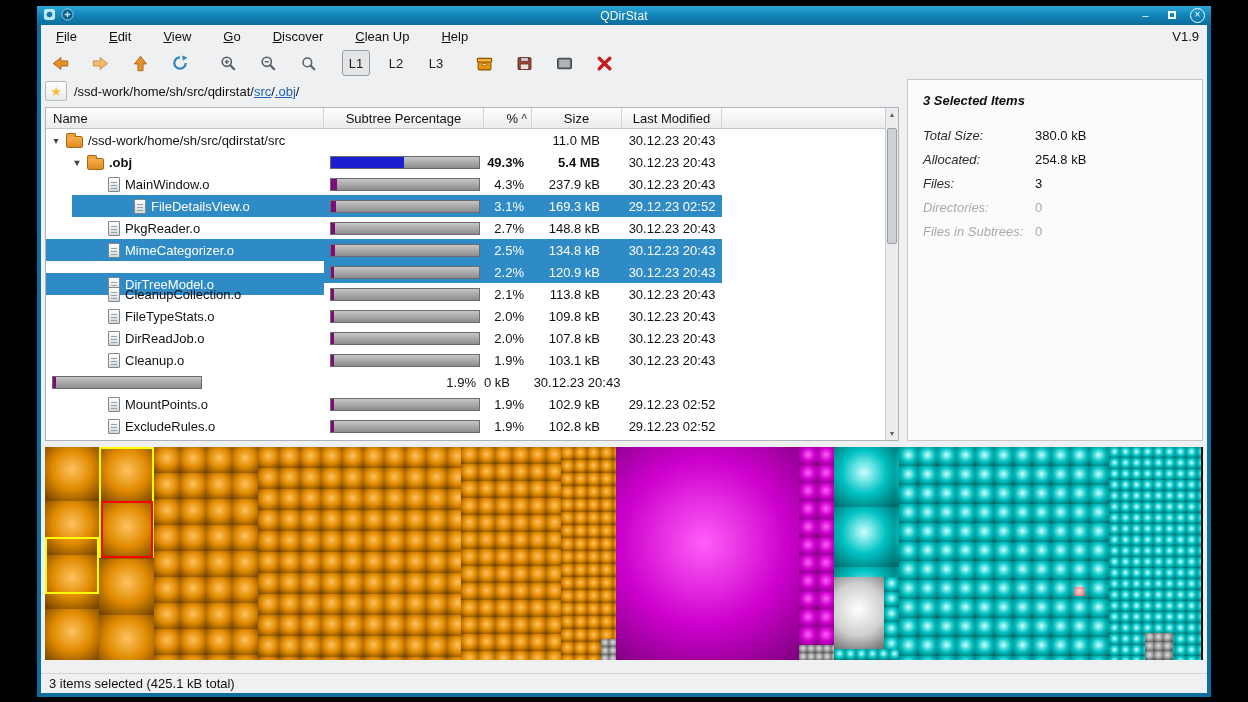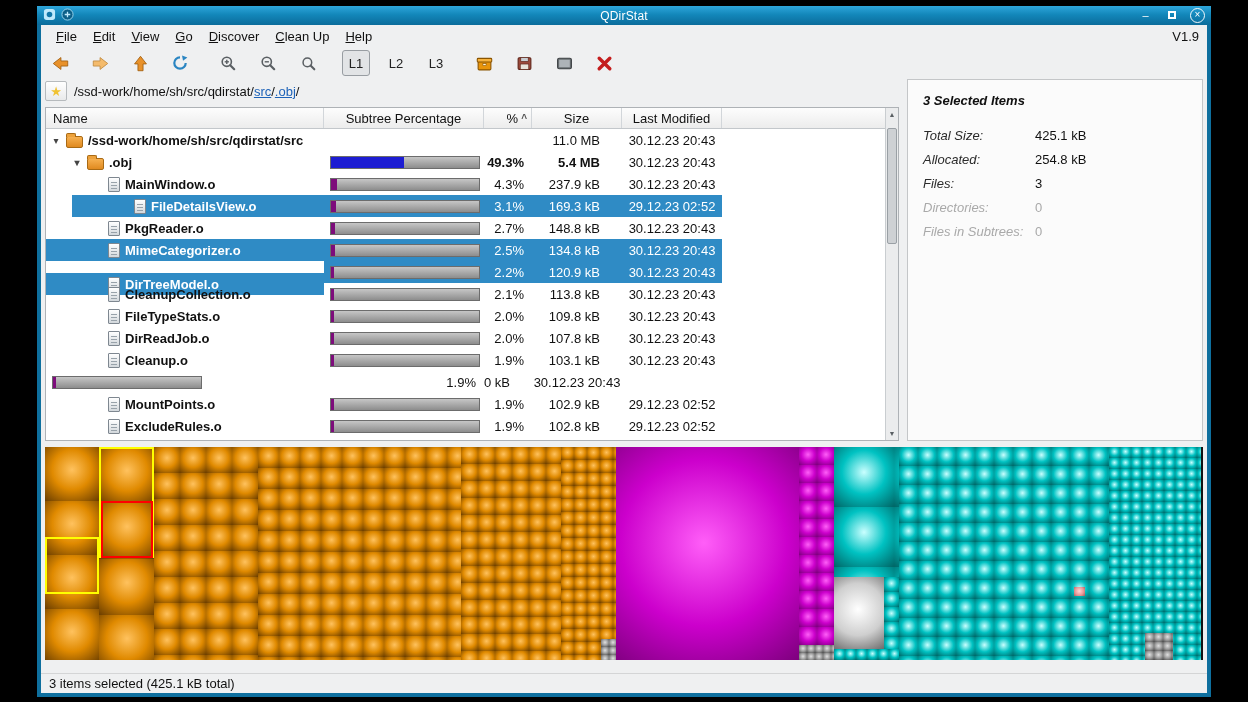--- a/index.html
+++ b/index.html
@@ -23,21 +23,21 @@
   .tb-btn { width:15px; height:15px; line-height:14px; text-align:center; font-size:11px; cursor:pointer; }
   .tb-btn.close { border:1px solid rgba(255,255,255,.95); border-radius:50%; font-size:10px; line-height:12px; }
   .maxbox { display:inline-block; width:8px; height:8px; border:2px solid #fff; margin-top:3px; }
   
   .frame {
     flex:1; min-height:0; border:4px solid #0e6f9e; border-top:none;
     background:#eff0f1; display:flex; flex-direction:column;
   }
   
   .menubar { height:22px; flex:none; display:flex; align-items:center; padding:0 8px; }
-  .menu-items { display:flex; gap:2px; }
+  .menu-items { display:flex; gap:18px; }
   .menu-item { display:inline-block; padding:1px 7px; }
   .menu-item::first-letter { text-decoration:underline; }
   .menu-version { margin-left:auto; }
   
   .toolbar { height:32px; flex:none; display:flex; align-items:center; padding:0 5px; gap:12px; }
   .tbtn {
     width:28px; height:26px; display:flex; align-items:center; justify-content:center;
     background:transparent; border:1px solid transparent; border-radius:3px; padding:0;
     font-family:inherit; font-size:13px; color:#222;
   }
@@ -68,21 +68,21 @@
   .th-sub, .th-size, .th-mod { justify-content:center; }
   .th-pct { justify-content:flex-end; gap:3px; }
   .sort { font-size:10px; color:#555; font-weight:bold; }
   .tree-rows { position:absolute; top:21px; left:0; right:13px; bottom:0; }
   .tree-row {
     display:grid; grid-template-columns:278px 160px 48px 90px 100px 1fr; height:22px;
   }
   .cell { height:22px; display:flex; align-items:center; overflow:hidden; white-space:nowrap; }
   .c-name { gap:4px; }
   .caret { width:12px; flex:none; text-align:center; font-size:10px; color:#444; }
-  .name-label { margin-left:1px;font-weight:bold; }
+  .name-label { margin-left:1px; }
   .c-bar { padding-left:6px; }
   .pbar { width:150px; height:13px; background:linear-gradient(#c6c6c6,#8d8d8d); border:1px solid #6c6c6c; position:relative; }
   .pfill { position:absolute; left:0; top:0; bottom:0; }
   .c-pct { justify-content:flex-end; padding-right:8px; }
   .c-size { justify-content:flex-end; padding-right:22px; }
   .c-mod { justify-content:center; }
   .tree-row.selected .cell:not(.c-fill) { background:#2f8bc5; color:#fff; }
   .tree-row.selected .caret { color:#fff; }
   .tree-row.bold .c-name, .tree-row.bold .c-pct, .tree-row.bold .c-size { font-weight:bold; }
   .icon-folder {
@@ -491,21 +491,21 @@
             <span class="sb-btn">▼</span>
           </div>
         </div>
       </div>
 
       <div class="details-panel">
         <div class="details-title">3  Selected Items</div>
         <div class="details-rows">
             <div class="detail-row">
               <span class="detail-label">Total Size:</span>
-              <span class="detail-value">425.1 kB</span>
+              <span class="detail-value">380.0 kB</span>
             </div>
             <div class="detail-row">
               <span class="detail-label">Allocated:</span>
               <span class="detail-value">254.8 kB</span>
             </div>
             <div class="detail-row">
               <span class="detail-label">Files:</span>
               <span class="detail-value">3</span>
             </div>
             <div class="detail-row muted">

